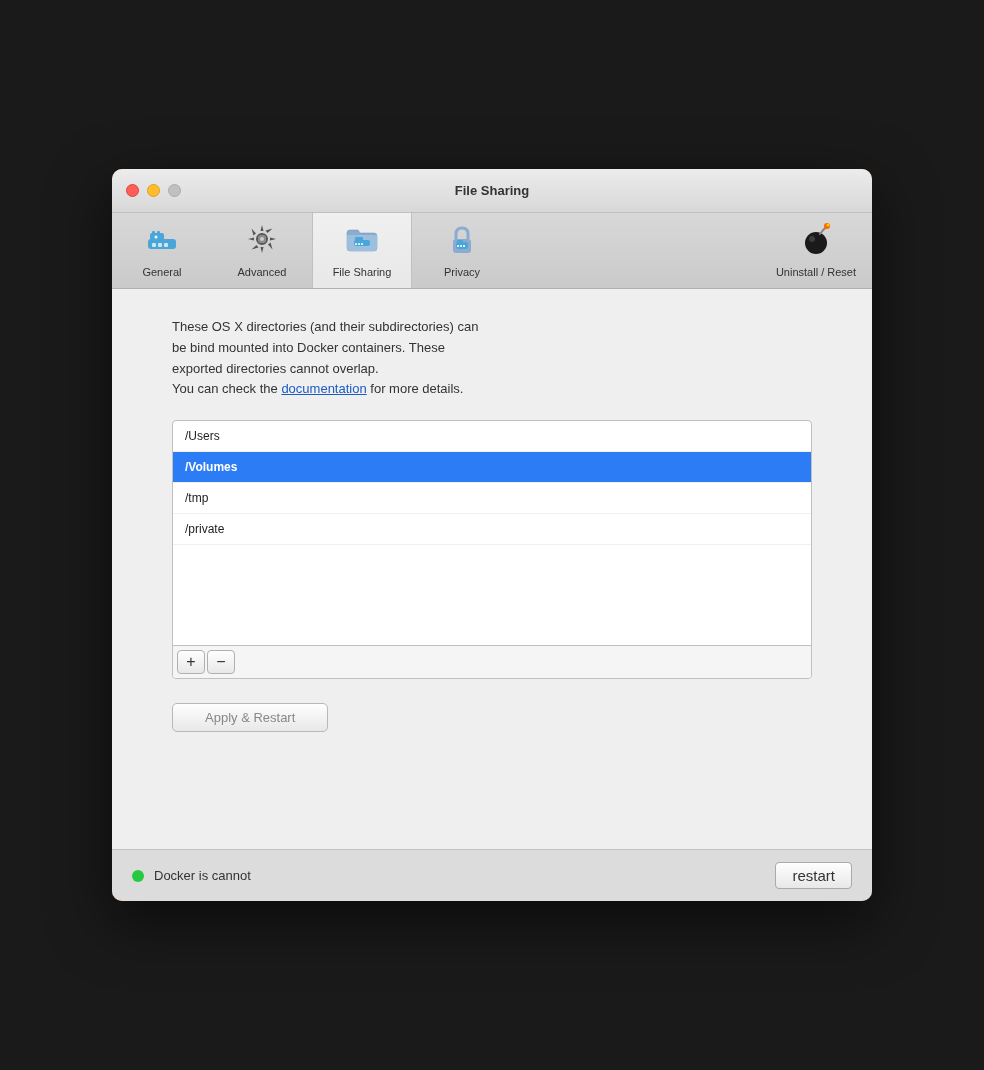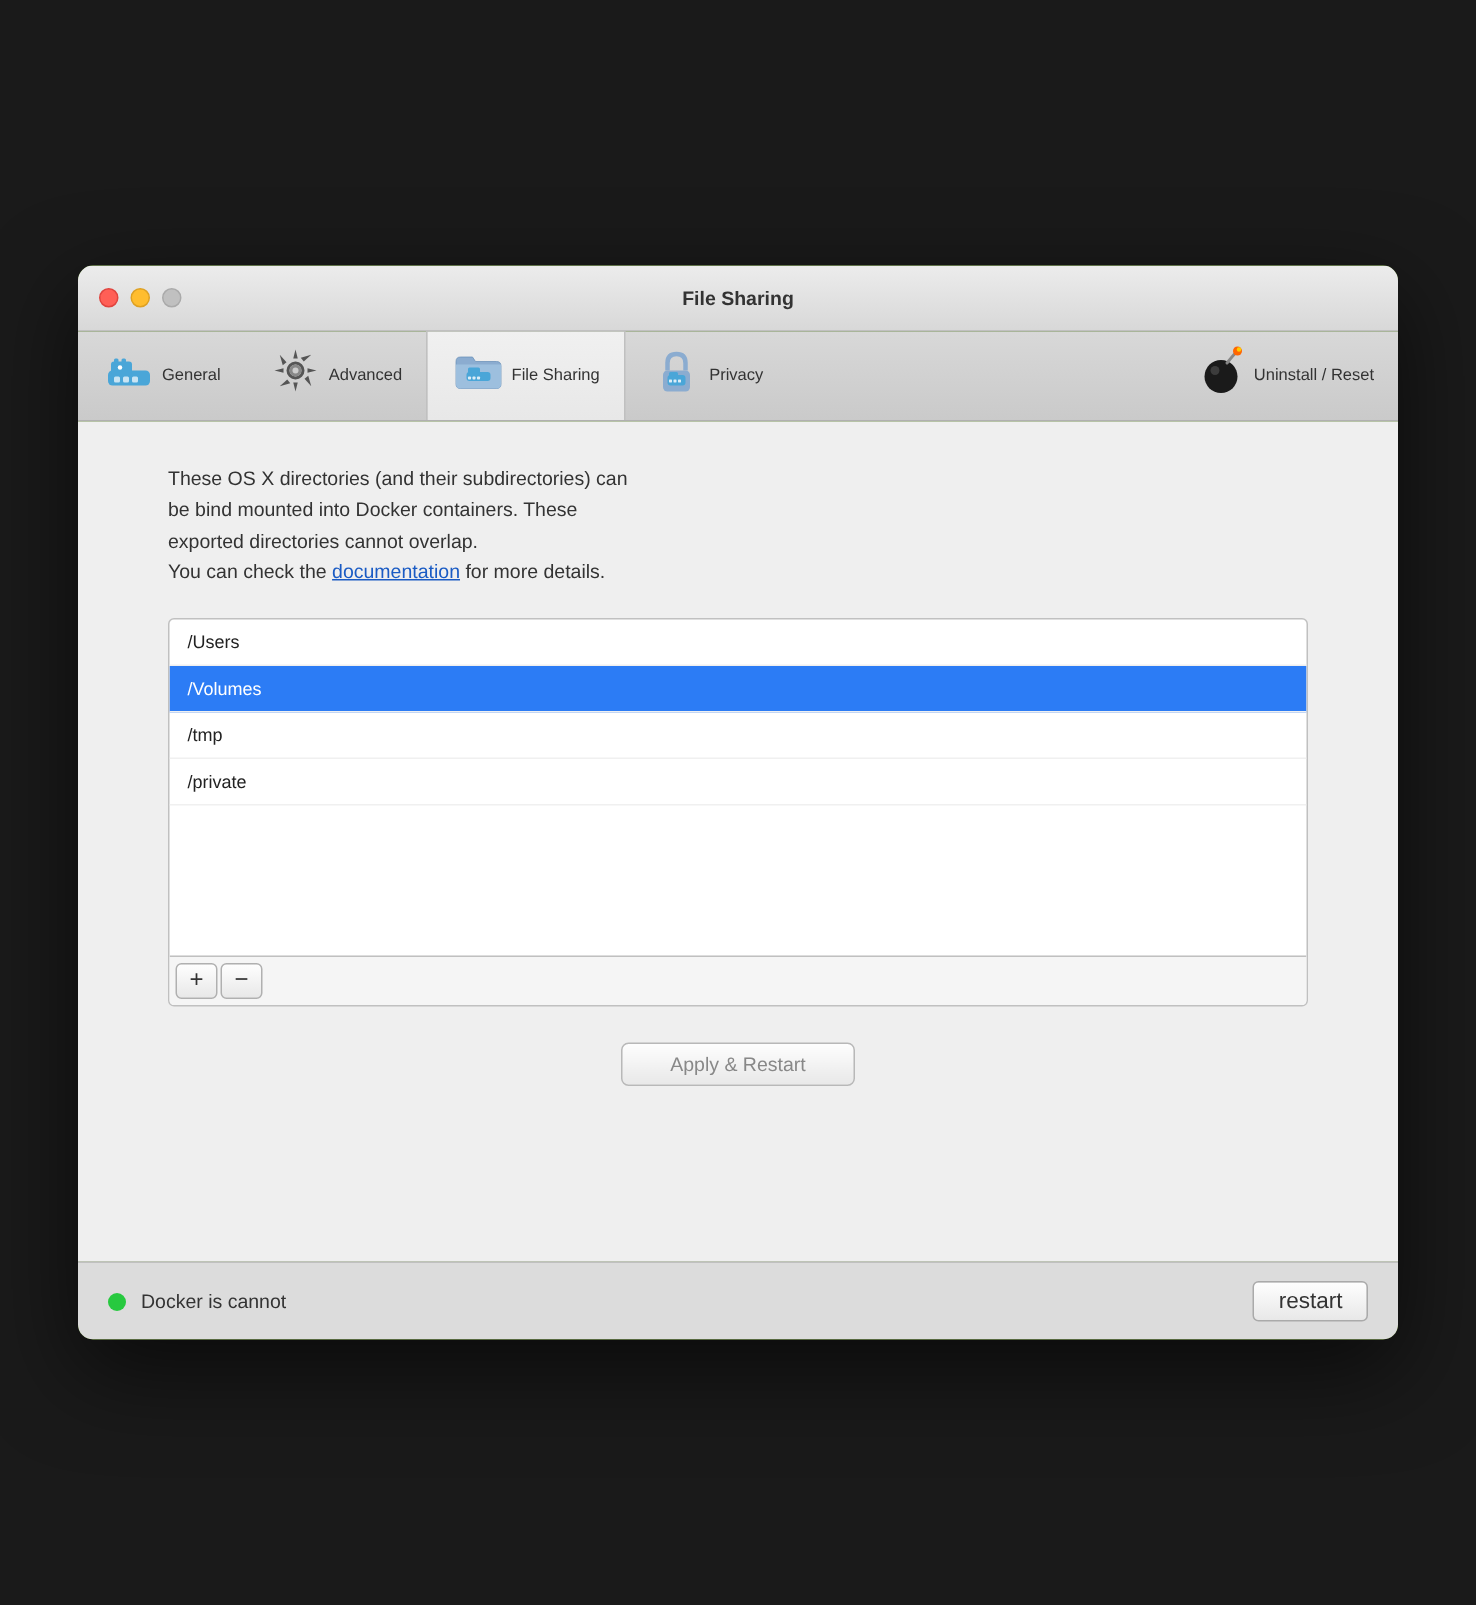--- a/index.html
+++ b/index.html
@@ -5,22 +5,22 @@
     * { box-sizing: border-box; margin: 0; padding: 0; }
     body {
       background: #1a1a1a;
       display: flex;
       justify-content: center;
       align-items: center;
       min-height: 100vh;
       font-family: -apple-system, BlinkMacSystemFont, "San Francisco", "Helvetica Neue", sans-serif;
     }
     .window {
-      width: 880px;
-      background: #4d7c0f;
+      width: 760px;
+      background: #f97316;
       border-radius: 10px;
       box-shadow: 0 20px 60px rgba(0,0,0,0.6);
       overflow: hidden;
     }
     .titlebar {
       background: linear-gradient(to bottom, #ececec, #d8d8d8);
       height: 44px;
       display: flex;
       align-items: center;
       justify-content: center;
@@ -51,21 +51,21 @@
     }
     .toolbar {
       background: linear-gradient(to bottom, #d8d8d8, #cacaca);
       display: flex;
       align-items: stretch;
       border-bottom: 1px solid #b0b0b0;
       padding: 0;
     }
     .tab {
       display: flex;
-      flex-direction: row;
+      flex-direction: column;
       align-items: center;
       justify-content: center;
       padding: 8px 16px 10px;
       cursor: pointer;
       min-width: 100px;
       gap: 4px;
       border: none;
       background: transparent;
     }
     .tab.active {
@@ -120,20 +120,21 @@
       color: #222;
       border-bottom: 1px solid #f0f0f0;
       cursor: pointer;
     }
     .file-list-item:last-child {
       border-bottom: none;
     }
     .file-list-item.selected {
       background: #2c7cf5;
       color: white;
+      font-weight: bold;
     }
     .file-list-empty {
       height: 100px;
     }
     .file-list-toolbar {
       border-top: 1px solid #c0c0c0;
       display: flex;
       padding: 4px;
       background: #f5f5f5;
       gap: 2px;
@@ -147,21 +148,20 @@
       cursor: pointer;
       font-size: 16px;
       font-weight: 300;
       display: flex;
       align-items: center;
       justify-content: center;
       color: #333;
     }
     .apply-section {
       display: flex;
-      justify-content: center;
       margin-bottom: 0;
     }
     .apply-btn {
       padding: 6px 32px;
       background: linear-gradient(to bottom, #fefefe, #e8e8e8);
       border: 1px solid #b8b8b8;
       border-radius: 5px;
       font-size: 13px;
       color: #888;
       cursor: default;

